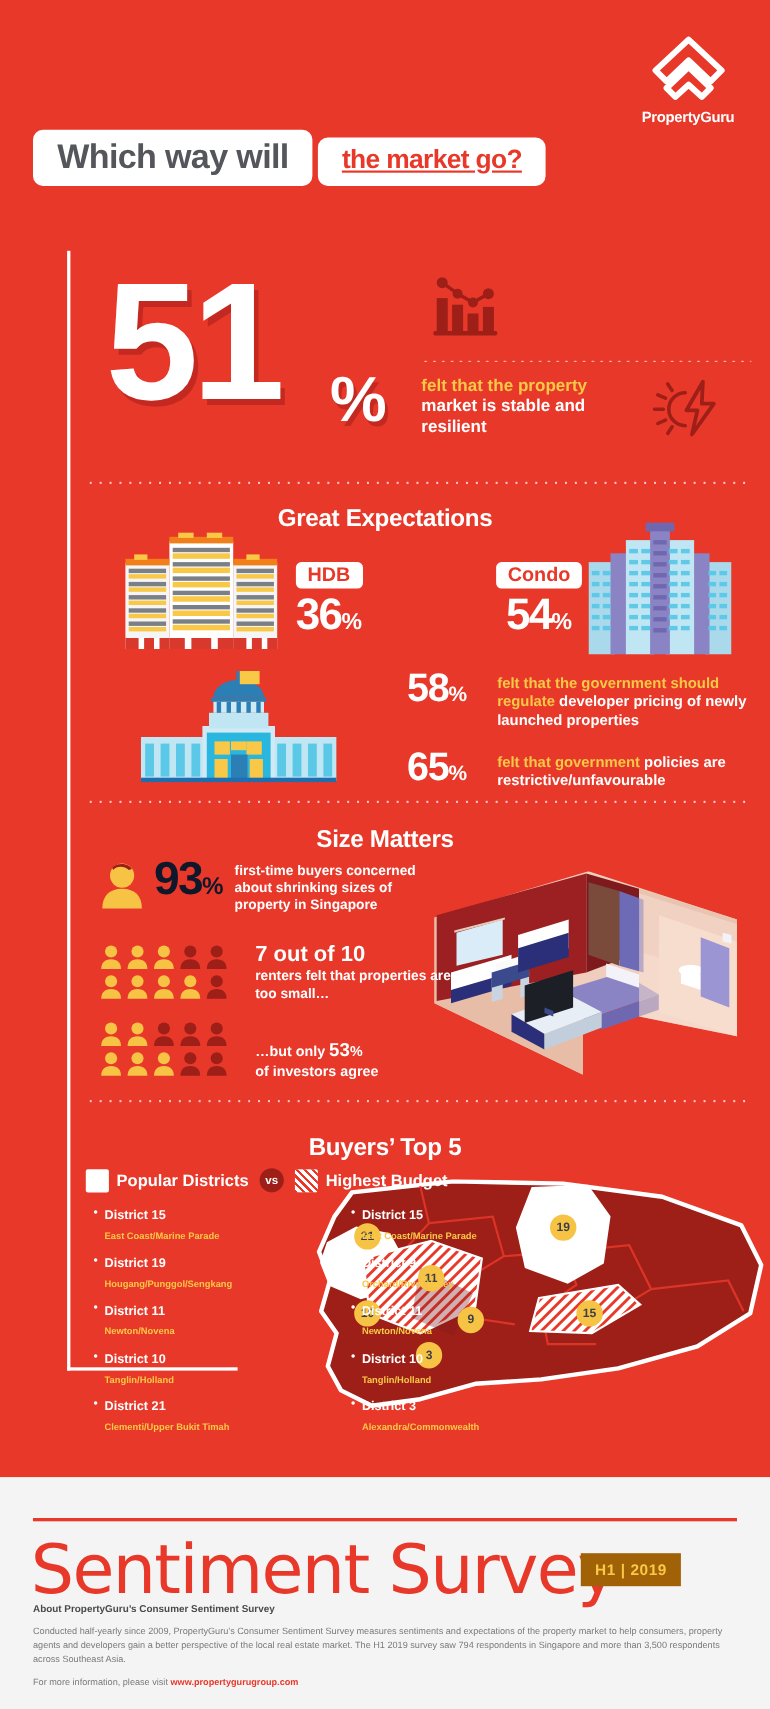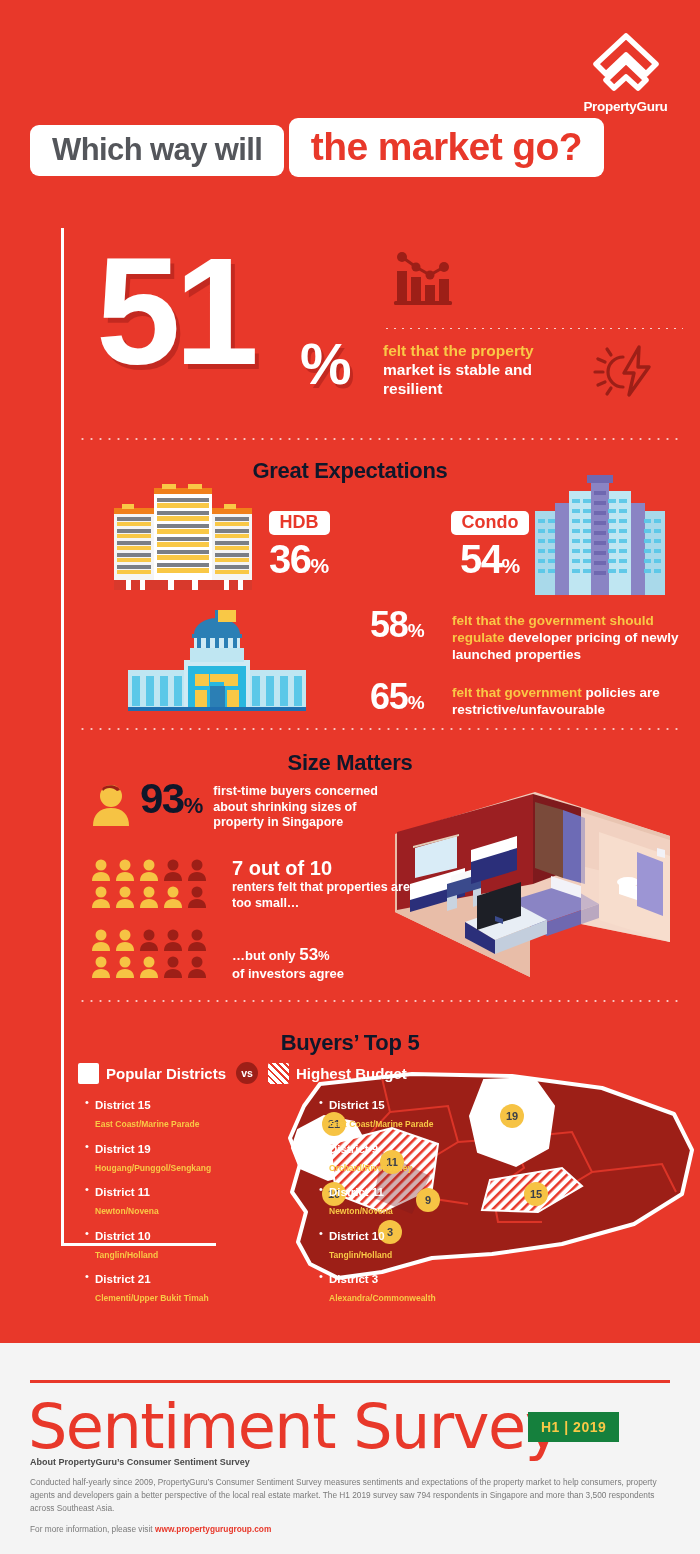--- a/index.html
+++ b/index.html
@@ -25,21 +25,21 @@
   .logo-mark { width:76px; height:68px; margin:0 auto; }
   .logo-text { font-size:13.5px; font-weight:bold; color:#fff; letter-spacing:-0.3px; margin-top:3px; }
 
   
   .title-wrap { position:absolute; left:30px; top:118px; }
   .title-box {
     background:#fff; border-radius:9px; display:inline-block;
     padding:9px 22px 11px 22px; margin-bottom:5px;
   }
   .title-line1 { font-size:31px; font-weight:bold; color:#54565b; letter-spacing:-0.6px; line-height:1; }
-  .title-line2 { font-size:39px; font-weight:bold; color:#e8382a; letter-spacing:-0.6px; line-height:1; }
+  .title-line2 { font-size:24px; font-weight:bold; color:#e8382a; letter-spacing:-0.6px; line-height:1;text-decoration:underline; }
 
   
   .bracket {
     position:absolute; left:61px; top:228px; width:3px; height:1018px; background:#fff;
   }
   .bracket-foot {
     position:absolute; left:61px; top:1243px; width:155px; height:3px; background:#fff;
   }
 
   
@@ -66,21 +66,21 @@
     background-size:8px 2px; background-repeat:repeat-x;
   }
   .section-div {
     position:absolute; left:78px; width:600px; height:2px;
     background-image:radial-gradient(circle, rgba(255,255,255,.7) 1px, transparent 1.2px);
     background-size:9px 2px; background-repeat:repeat-x;
   }
 
   
   .sec-head {
-    position:absolute; font-size:22px; font-weight:bold; color:#0f172a; letter-spacing:-0.3px;
+    position:absolute; font-size:22px; font-weight:bold; color:#ffffff; letter-spacing:-0.3px;
   }
 
   
   .ge-hdb-img { position:absolute; left:112px; top:484px; width:142px; height:110px; }
   .ge-condo-img { position:absolute; left:535px; top:475px; width:130px; height:120px; }
   .ge-center { position:absolute; left:258px; top:505px; width:270px; height:85px; }
   .badge {
     display:inline-block; background:#fff; color:#e8382a;
     font-size:18px; font-weight:bold; border-radius:5px; padding:2px 11px 3px 11px;
     line-height:1.05;
@@ -154,21 +154,21 @@
 
   
   .footer { position:absolute; left:0; top:1343px; width:700px; height:211px; background:#f4f4f4; }
   .foot-rule { position:absolute; left:30px; top:37px; width:640px; height:3px; background:#e8382a; }
   .foot-title {
     position:absolute; left:28px; top:50px;
     font-size:62px; color:#e8382a; font-weight:normal; letter-spacing:-1.5px; line-height:1.1;
     font-family:"DejaVu Sans", sans-serif;
   }
   .foot-tag {
-    position:absolute; left:528px; top:1412px; background:#15803d; color:#f9c846;
+    position:absolute; left:528px; top:1412px; background:#a16207; color:#f9c846;
     font-size:14px; font-weight:bold; padding:7px 13px; letter-spacing:0.5px;
   }
   .foot-about {
     position:absolute; left:30px; top:1457px; font-size:9px; font-weight:bold; color:#4a4a4a;
   }
   .foot-body {
     position:absolute; left:30px; top:1476px; width:640px;
     font-size:8.3px; color:#7a7a7a; line-height:1.55;
   }
   .foot-more {

